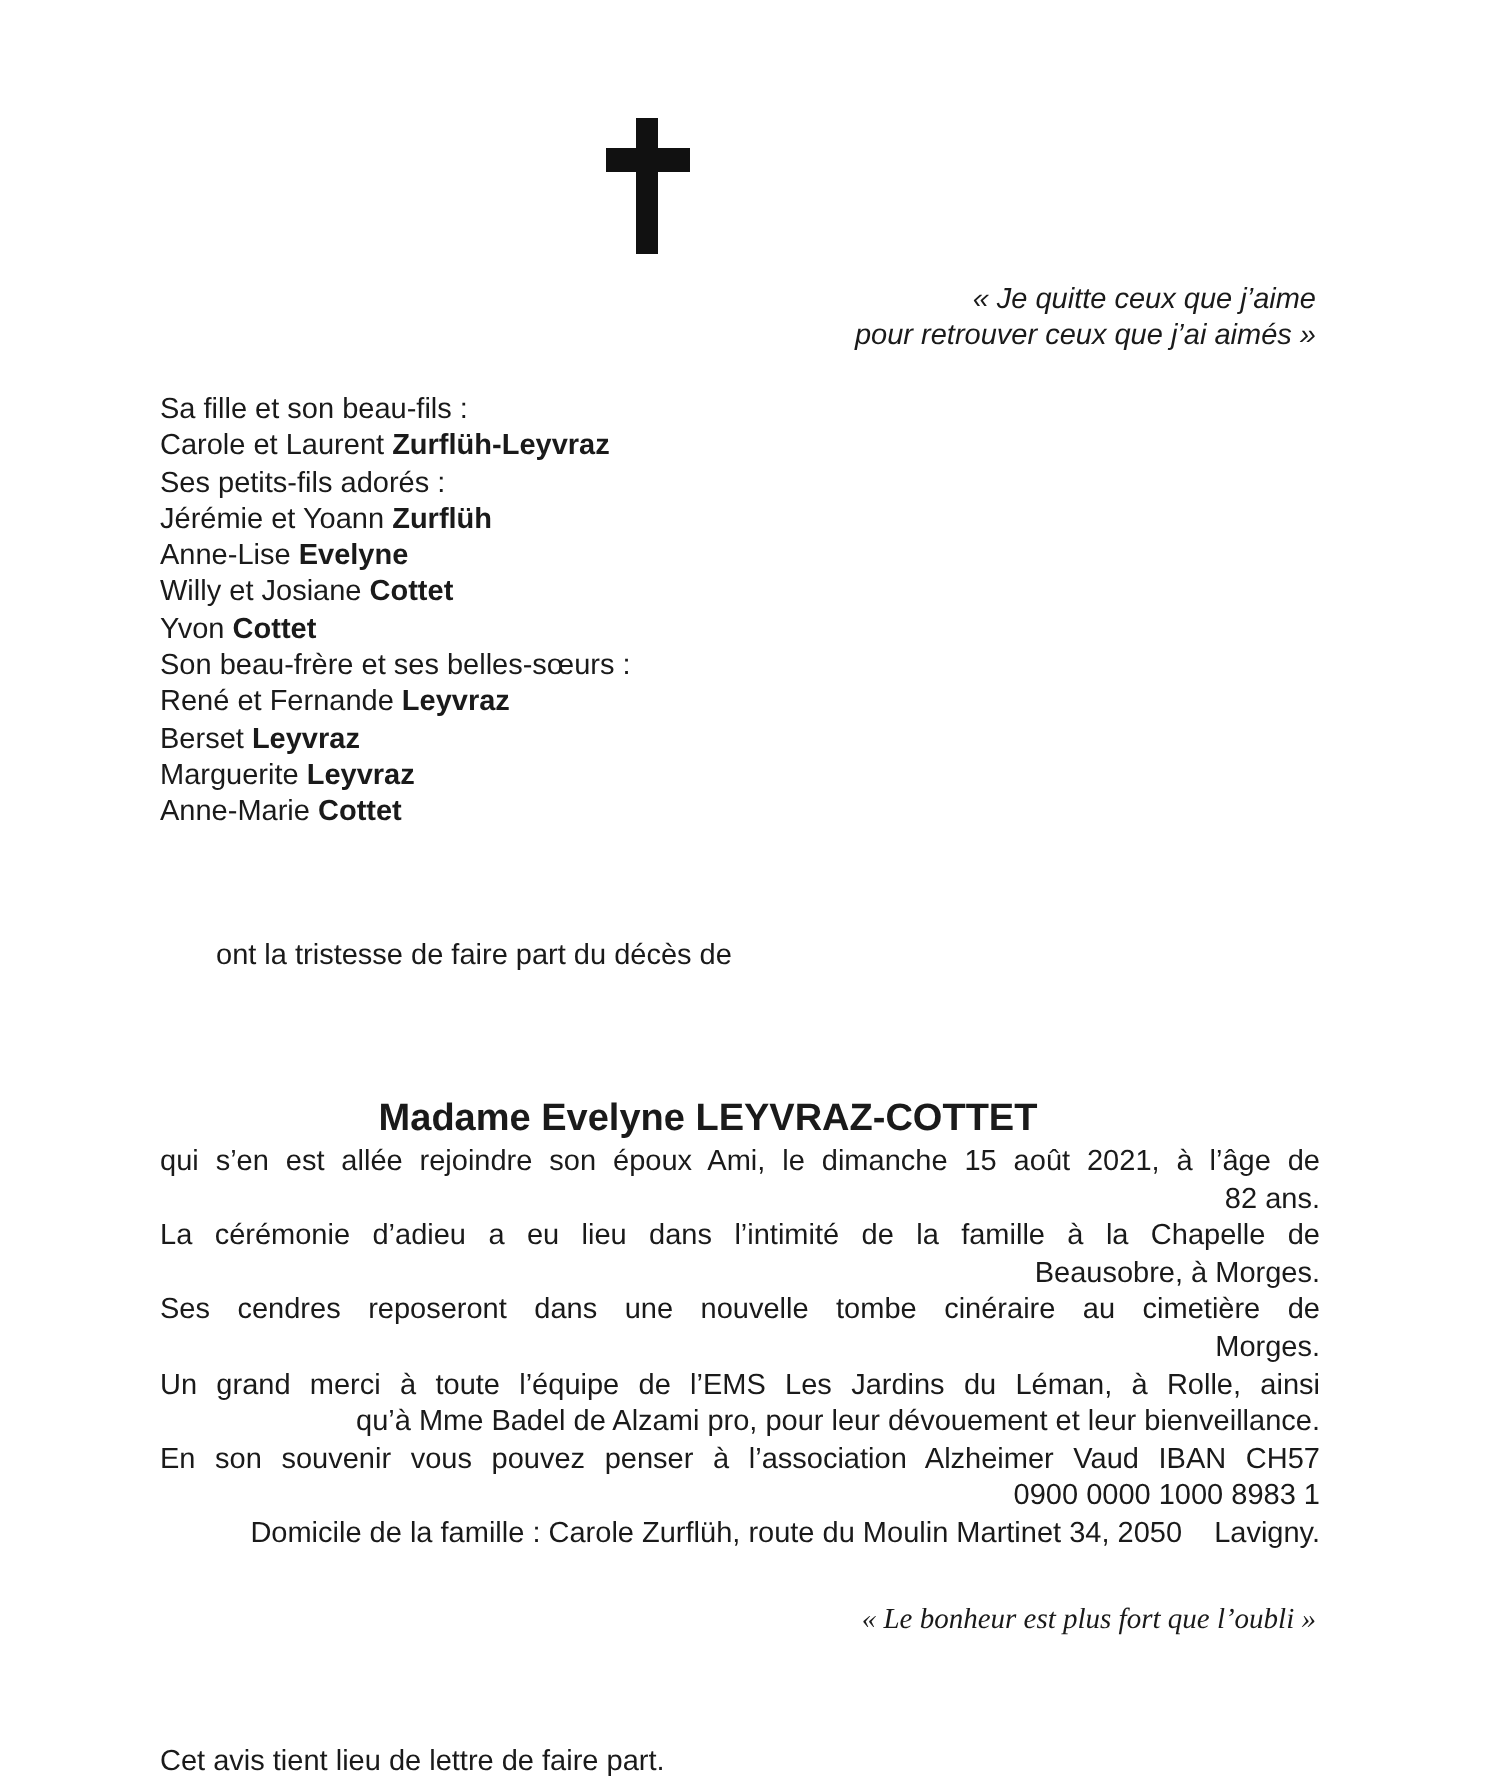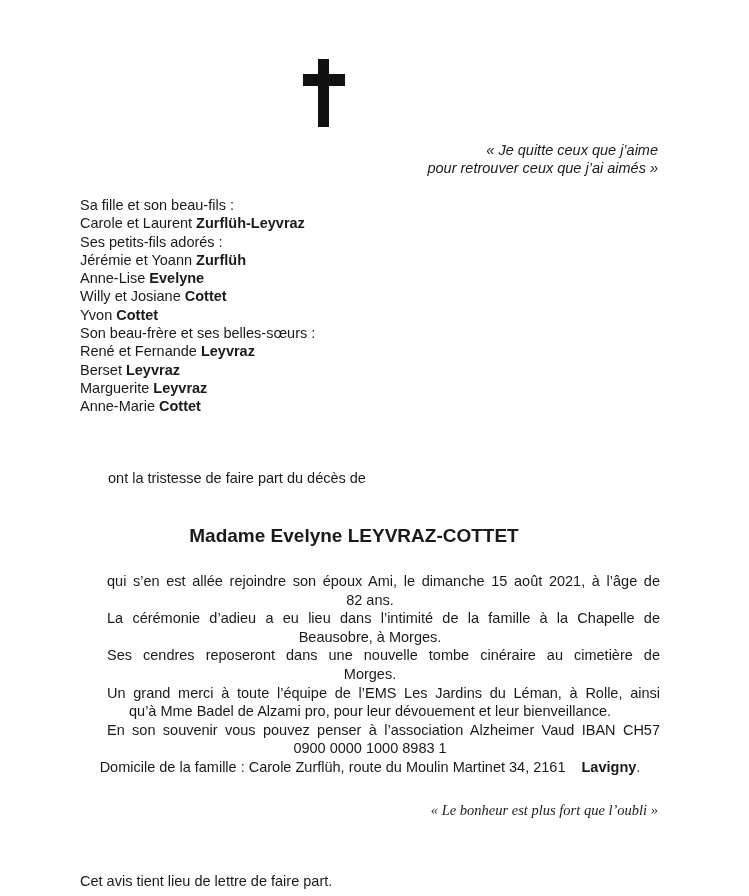--- a/index.html
+++ b/index.html
@@ -25,30 +25,30 @@
     text-align: right; font-style: italic; white-space: nowrap;
   }
 
   .family { position: absolute; left: 80px; top: 196px; }
   .family .fline { height: 18.3px; white-space: nowrap; }
   .family .fline b { font-weight: bold; }
 
   .intro { position: absolute; left: 80px; top: 469px; white-space: nowrap; margin-left: 28px; }
 
   .title {
-    position: absolute; left: 64px; top: 524px; width: 580px; margin: 0;
+    position: absolute; left: 64px; top: 548px; width: 580px; margin: 0;
     text-align: center; font-size: 19px; line-height: 23px; font-weight: bold;
     white-space: nowrap;
   }
 
   .bodytext { position: absolute; left: 80px; top: 572px; width: 580px; }
-  .bline { height: 18.6px; line-height: 18.6px; text-align: center; }
-  .bline.j { text-align: justify; text-align-last: justify; margin-left: 27px; }
+  .bline { height: 18.6px; line-height: 18.6px; text-align: right; }
+  .bline.j { text-align: justify; text-align-last: justify; }
   .bline.nw { white-space: nowrap; }
-  .bline b { font-weight: bold; padding-left: 12px; }
+  .bline b { font-weight: normal; padding-left: 12px; }
 
   .closing {
     position: absolute; right: 91px; top: 801px;
     font-style: italic; white-space: nowrap; font-family: Liberation Serif, serif;
   }
 
   .footer {
     position: absolute; left: 80px; top: 872px; width: 580px;
     white-space: nowrap;
   }
@@ -91,20 +91,20 @@
     <div class="bline j">qui s’en est allée rejoindre son époux Ami, le dimanche 15 août 2021, à l’âge de</div>
     <div class="bline nw">82 ans.</div>
     <div class="bline j">La cérémonie d’adieu a eu lieu dans l’intimité de la famille à la Chapelle de</div>
     <div class="bline nw">Beausobre, à Morges.</div>
     <div class="bline j">Ses cendres reposeront dans une nouvelle tombe cinéraire au cimetière de</div>
     <div class="bline nw">Morges.</div>
     <div class="bline j">Un grand merci à toute l’équipe de l’EMS Les Jardins du Léman, à Rolle, ainsi</div>
     <div class="bline nw">qu’à Mme Badel de Alzami pro, pour leur dévouement et leur bienveillance.</div>
     <div class="bline j">En son souvenir vous pouvez penser à l’association Alzheimer Vaud IBAN CH57</div>
     <div class="bline nw">0900 0000 1000 8983 1</div>
-    <div class="bline nw"><span>Domicile de la famille : Carole Zurflüh, route du Moulin Martinet 34, 2161 </span><b>Lavigny</b><span>.</span></div>
+    <div class="bline nw"><span>Domicile de la famille : Carole Zurflüh, route du Moulin Martinet 34, 2050 </span><b>Lavigny</b><span>.</span></div>
   </div>
 
   <div class="closing">« Le bonheur est plus fort que l’oubli »</div>
 
   <div class="footer">Cet avis tient lieu de lettre de faire part.</div>
 
 </div>
 
 </body></html>

